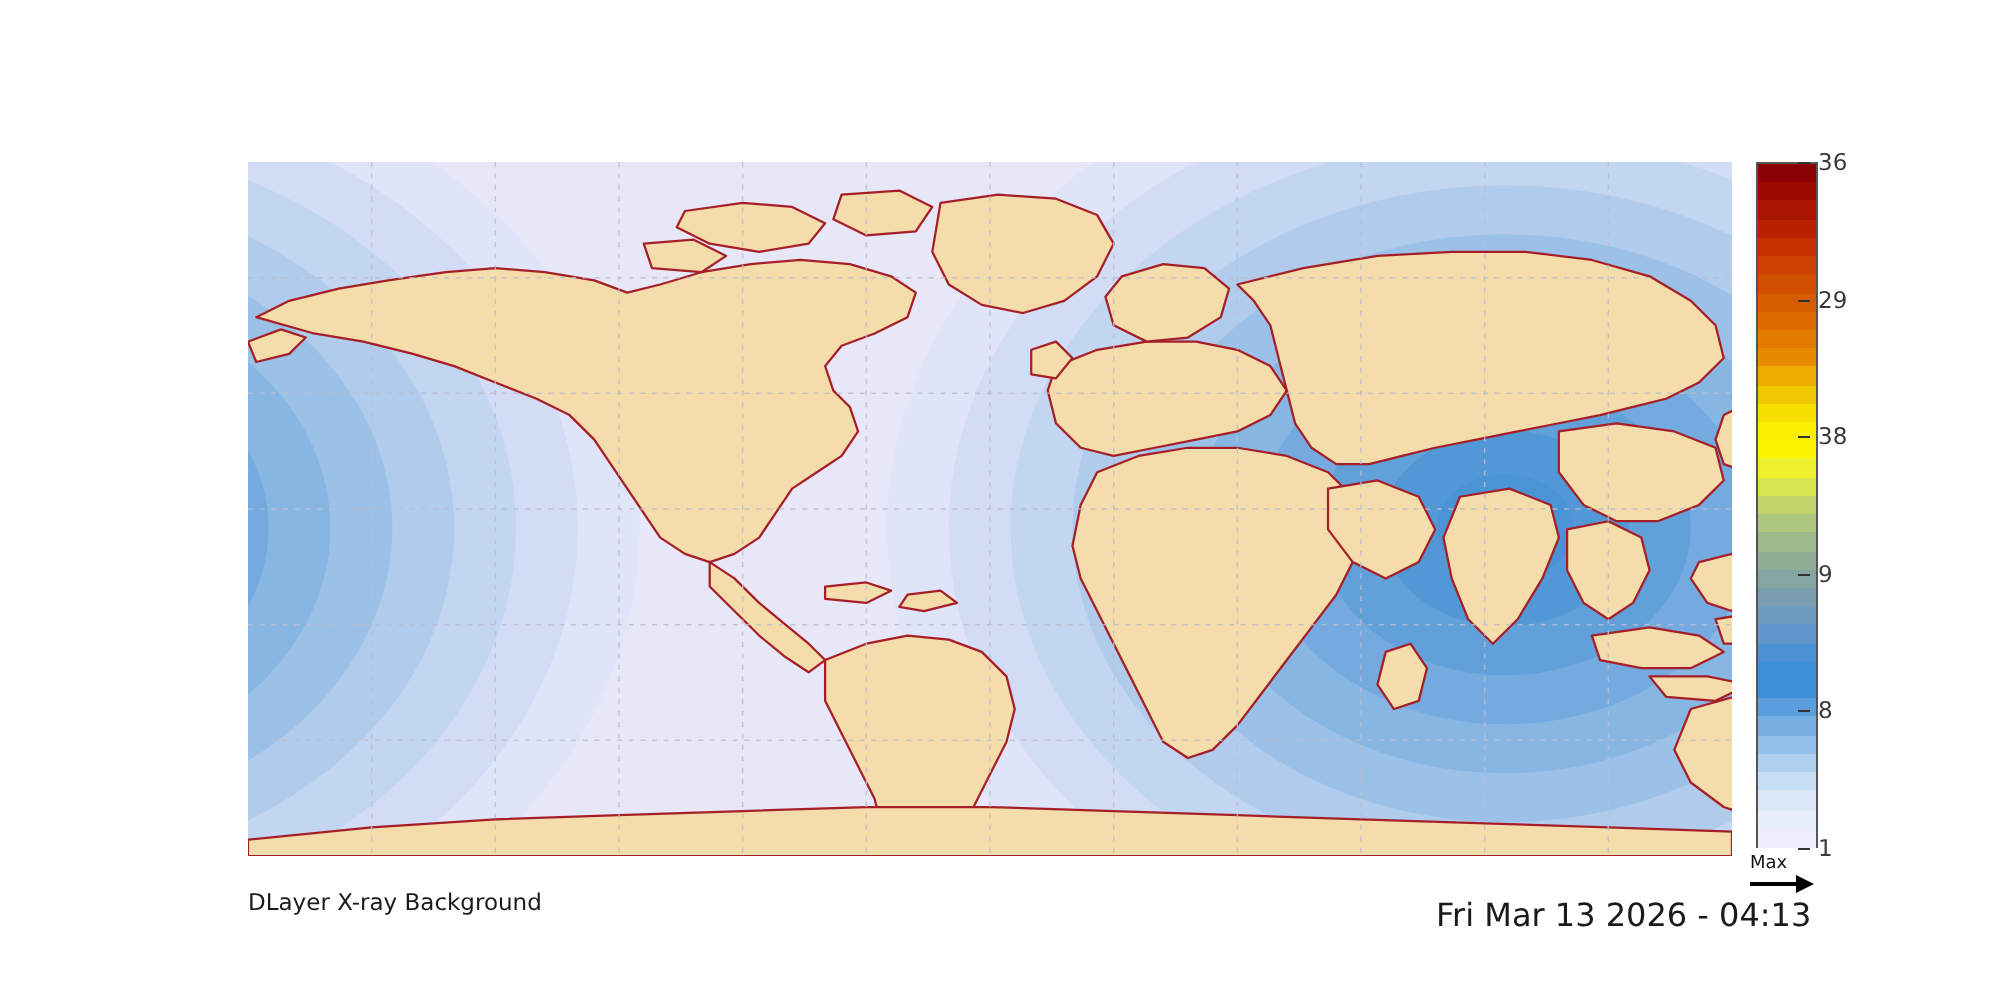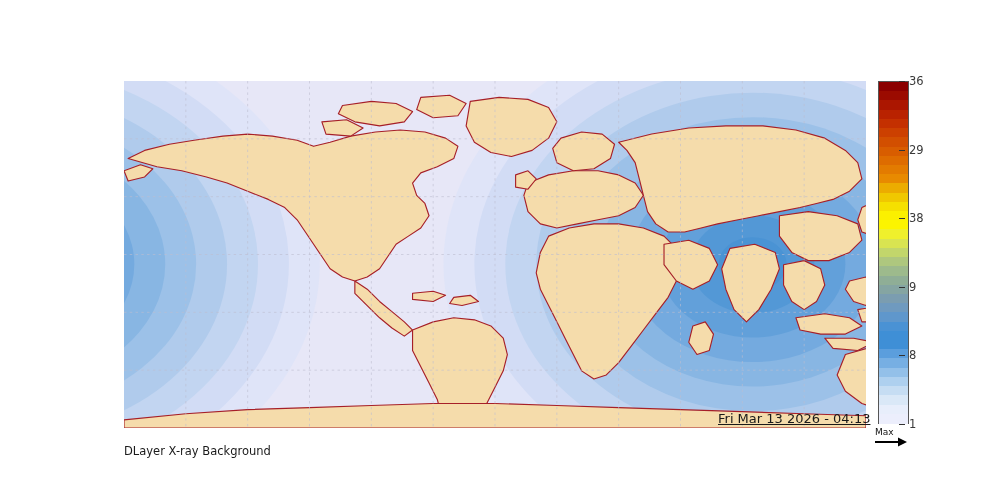--- a/index.html
+++ b/index.html
@@ -48,22 +48,22 @@
   }
 
   
   .note{
     position:absolute;left:124px;font-size:11.5px;color:#1a1a1a;
     white-space:nowrap;
   }
   .note.l1{top:429px;}
   .note.l2{top:444px;}
   .stamp{
-    position:absolute;left:718px;top:411px;
-    font-size:13px;color:#1a1a1a;white-space:nowrap;text-decoration:underline;
+    position:absolute;left:718px;top:448px;
+    font-size:16px;color:#1a1a1a;white-space:nowrap;
   }
   .copy{
     position:absolute;left:10px;top:474px;
     font-size:11.5px;color:#111;font-style:italic;white-space:nowrap;
   }
 </style>
 </head>
 <body>
 
 <div id="root">

